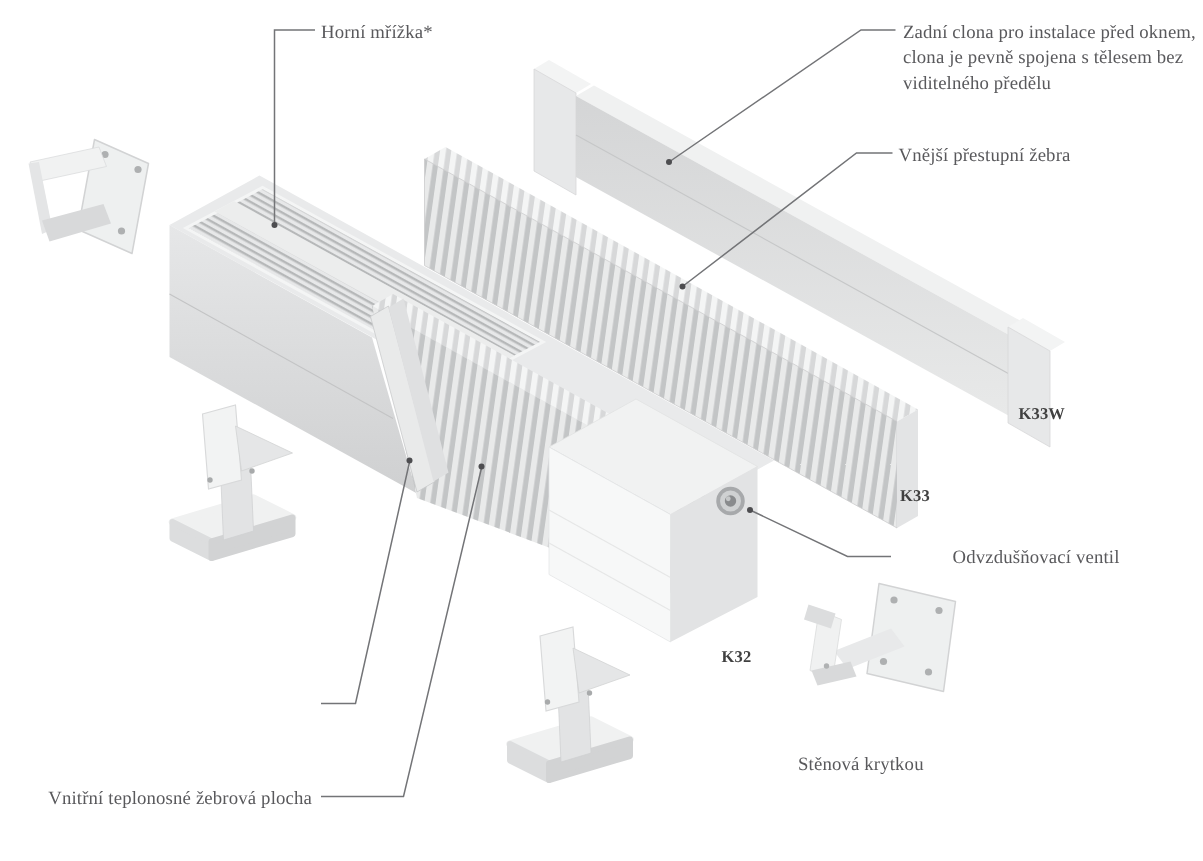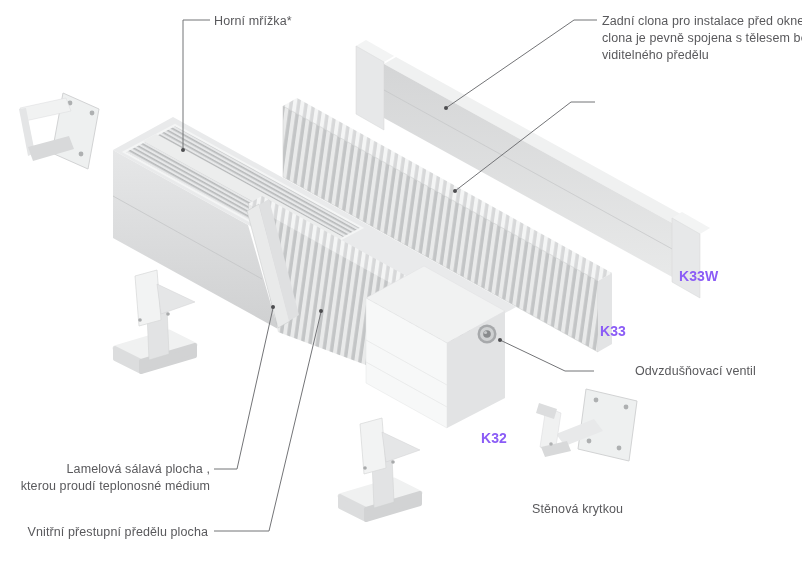--- a/index.html
+++ b/index.html
@@ -1,25 +1,25 @@
 <!DOCTYPE html>
 <html><head>
 <meta charset="utf-8">
 <style>
   html,body{margin:0;padding:0;background:#ffffff;}
   .stage{
     position:relative;width:802px;height:574px;background:#ffffff;overflow:hidden;
-    font-family:Liberation Sans, sans-serif;
+    font-family:Liberation Serif, serif;
   }
   .stage svg{position:absolute;left:0;top:0;}
   .lbl{
     position:absolute;font-size:12.5px;line-height:17px;color:#59595c;
     white-space:nowrap;letter-spacing:.1px;
   }
-  .lbl.model{font-weight:bold;font-size:14px;color:#8b5cf6;}
+  .lbl.model{font-weight:bold;font-size:11px;color:#404040;}
   .lbl.right{text-align:right;}
 </style>
 </head>
 <body>
 
 <div class="stage">
 
   <svg width="802" height="574" viewBox="0 0 802 574">
     <defs>
       <linearGradient id="gFront" x1="0" y1="0" x2="0" y2="1">
@@ -148,32 +148,29 @@
   </svg>
 
   <div class="lbl" style="left:214px;top:13px;">Horní mřížka*</div>
 
   <div class="lbl" style="left:602px;top:13px;">
     <div>Zadní clona pro instalace před oknem,</div>
     <div>clona je pevně spojena s tělesem bez</div>
     <div>viditelného předělu</div>
   </div>
 
+  <div class="lbl" style="left:599px;top:95px;">Vnější přestupní žebra</div>
 
   <div class="lbl model" style="left:679px;top:268px;">K33W</div>
 
   <div class="lbl model" style="left:600px;top:323px;">K33</div>
 
   <div class="lbl" style="left:597px;top:363px;margin-left:38px;">Odvzdušňovací ventil</div>
 
   <div class="lbl model" style="left:481px;top:402px;margin-top:28px;">K32</div>
 
-  <div class="lbl right" style="left:20px;top:461px;width:190px;">
-    <div>Lamelová sálavá plocha ,</div>
-    <div>kterou proudí teplonosné médium</div>
-  </div>
 
-  <div class="lbl right" style="left:20px;top:524px;width:188px;">Vnitřní přestupní předělu plocha</div>
+  <div class="lbl right" style="left:20px;top:524px;width:188px;">Vnitřní teplonosné žebrová plocha</div>
 
 
   <div class="lbl" style="left:532px;top:501px;">Stěnová krytkou</div>
 
 </div>
 
 </body></html>

